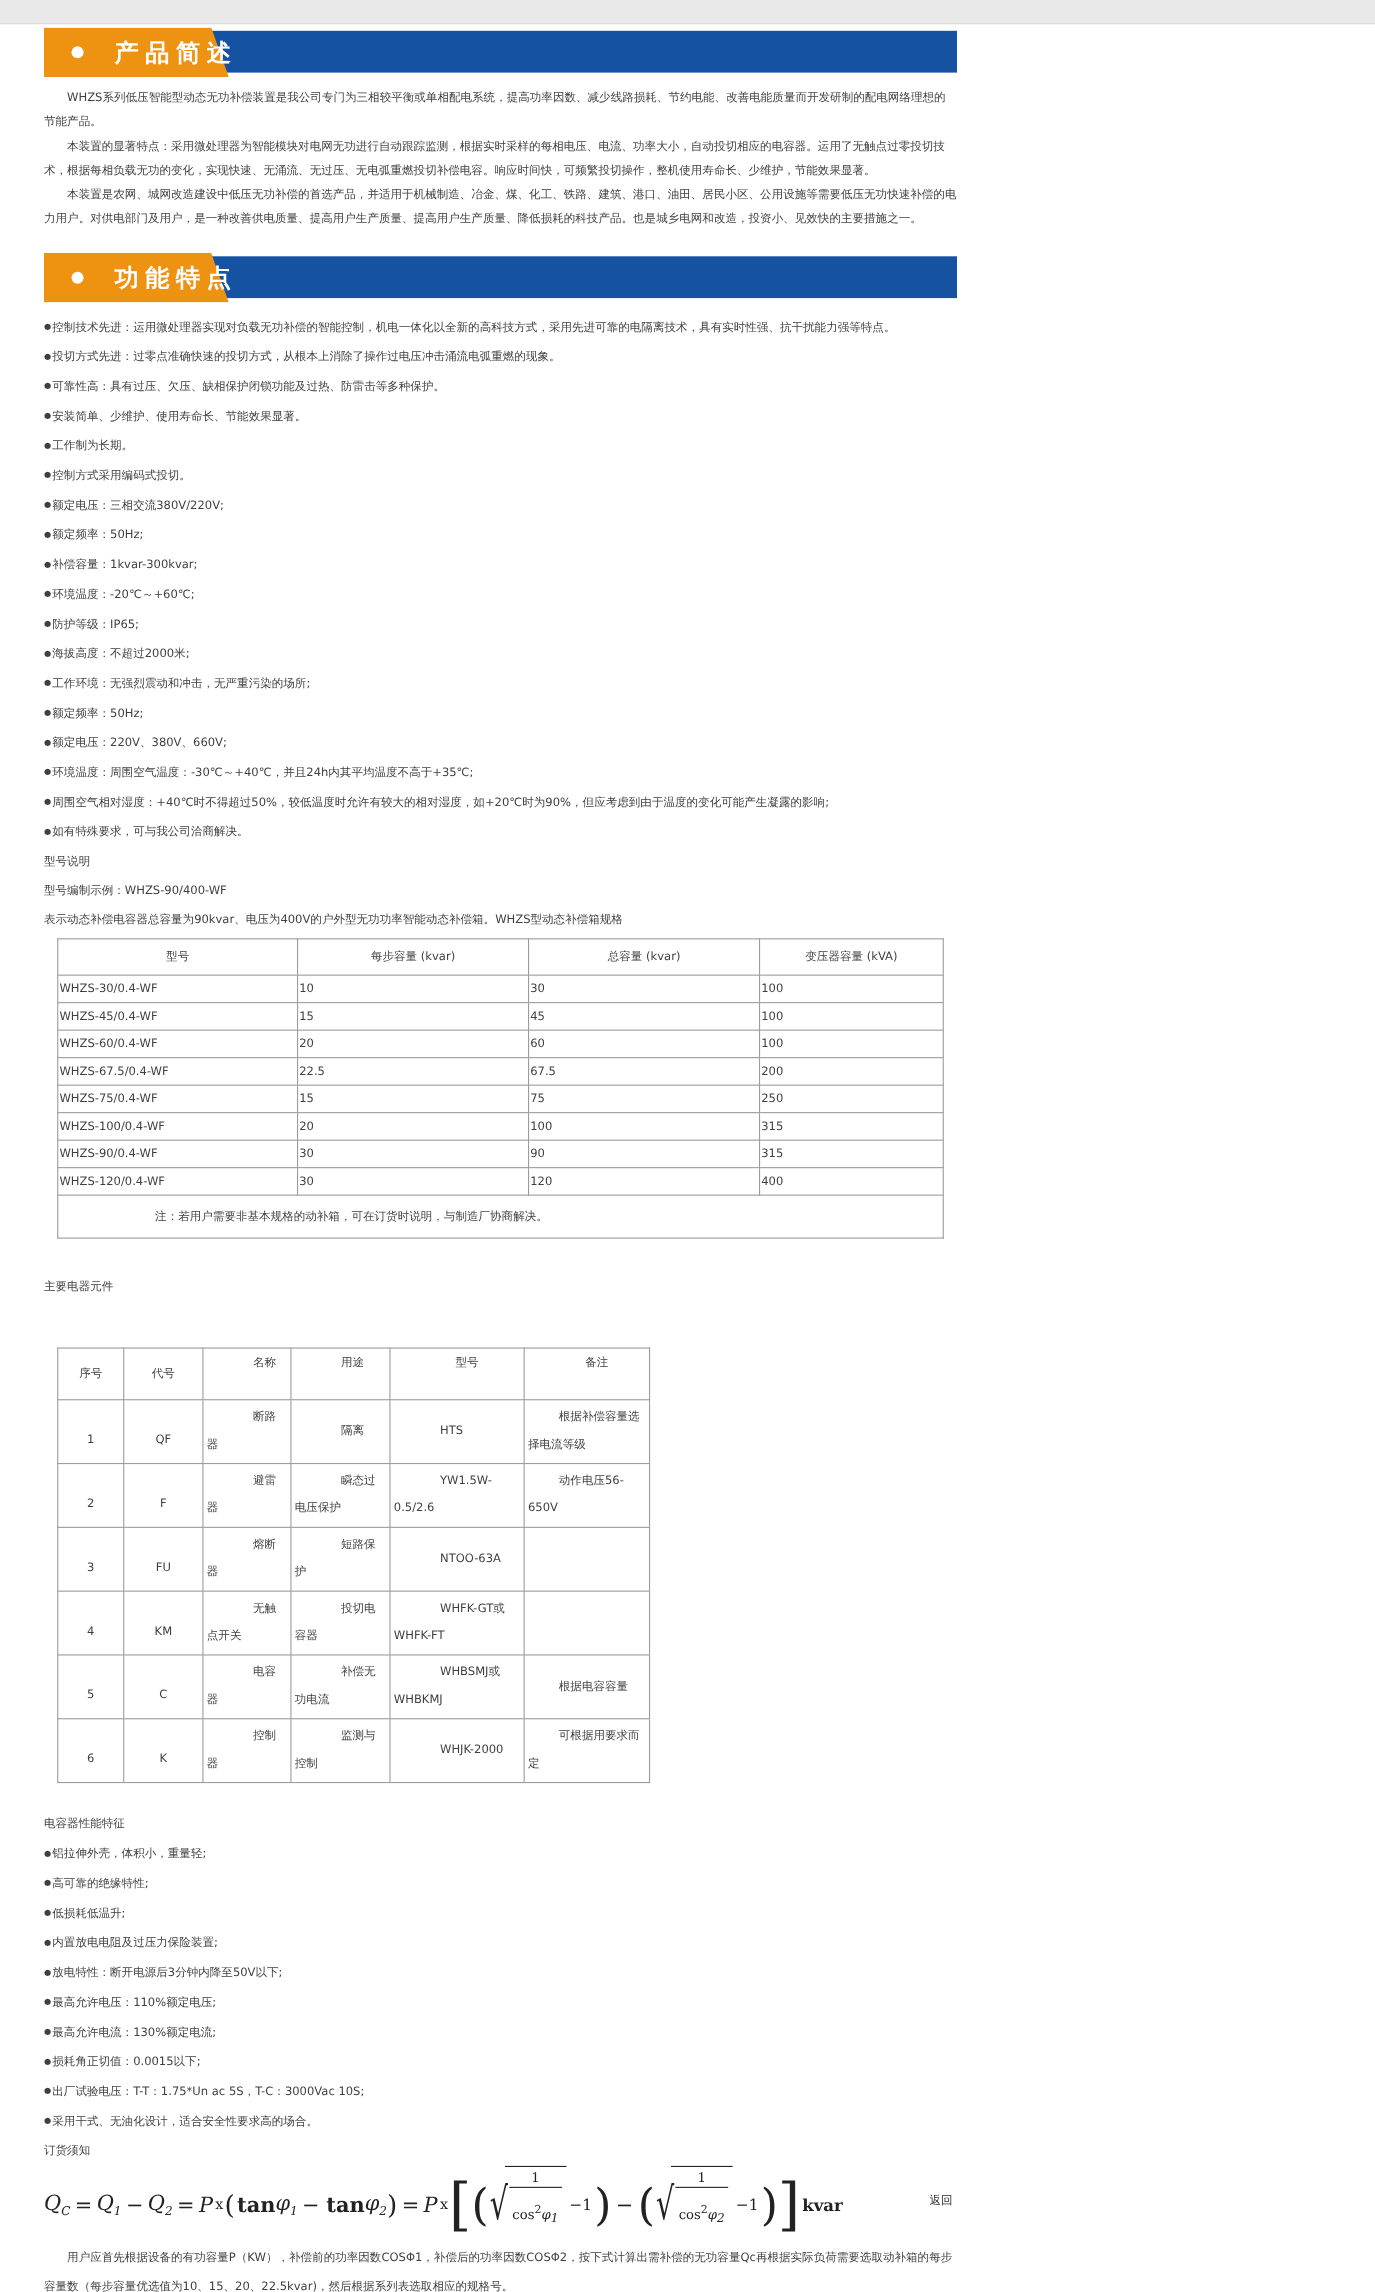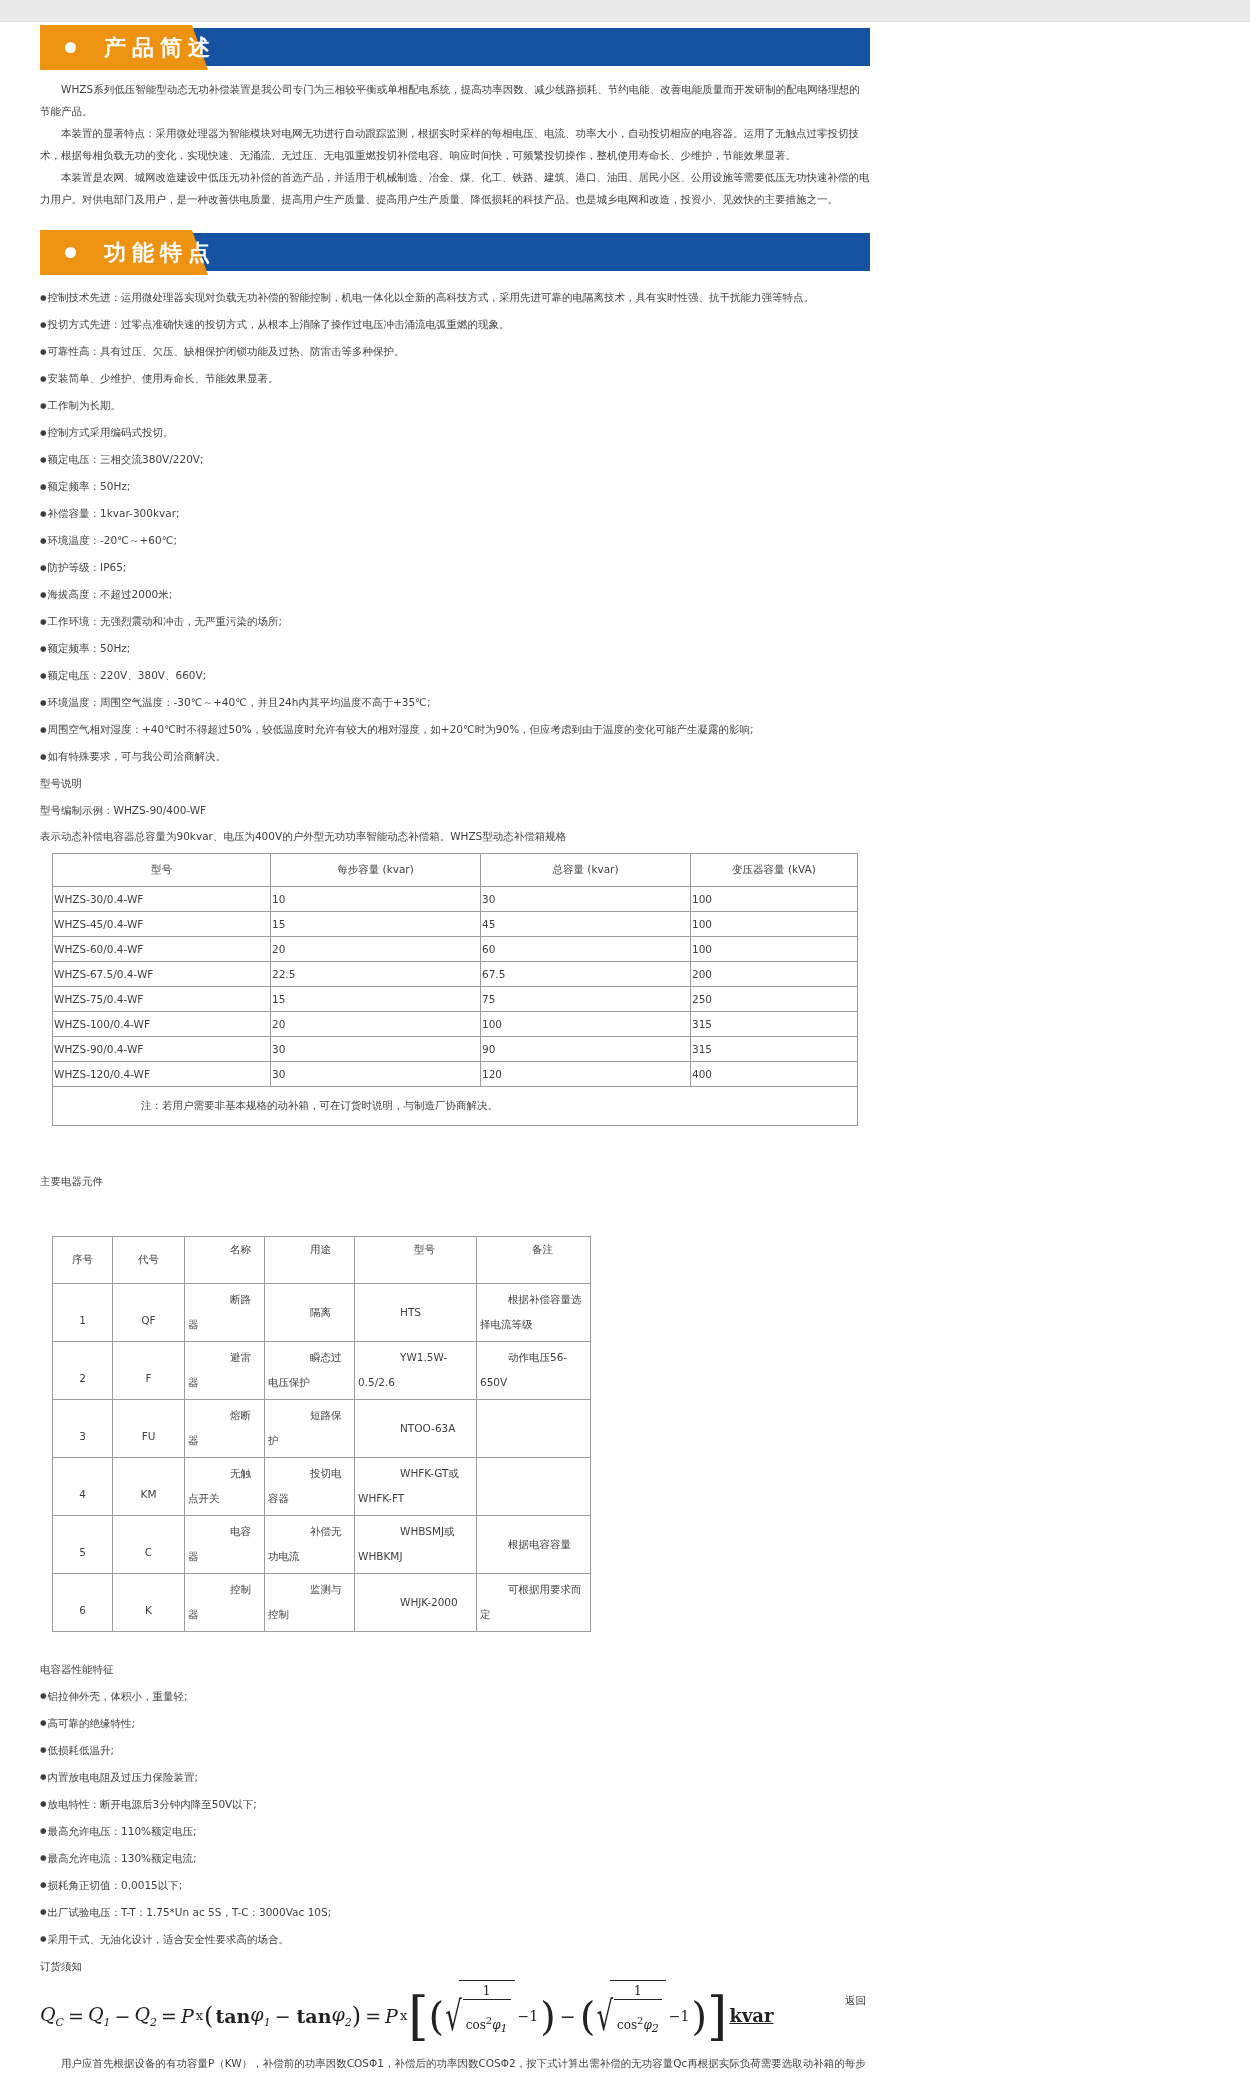--- a/index.html
+++ b/index.html
@@ -39,21 +39,21 @@
 
   table { border-collapse:collapse; font-size:10.5px; color:#3f3f3f; }
   th, td { border:1px solid #9c9c9c; font-weight:normal; }
 
   .spec-table { margin:3px 0 0 12px; width:805px; table-layout:fixed; }
   .spec-table th { height:33px; text-align:center; }
   .spec-table td { height:25px; text-align:left; }
   .spec-table td.note { height:39px; text-align:left; padding-left:88px; }
 
   .lbl { font-size:10.5px; line-height:27px; color:#3f3f3f; }
-  .lbl-components { margin-top:42px; }
+  .lbl-components { margin-top:31px; }
 
   .comp-table { margin:41px 0 0 12px; width:538px; table-layout:fixed; }
   .comp-table th { height:47px; vertical-align:middle; }
   .comp-table td { height:58px; line-height:25px; vertical-align:middle; }
   .comp-table .c0, .comp-table .c1 { text-align:center; }
   .comp-table td.c0, .comp-table td.c1 { vertical-align:bottom; padding-bottom:8px; }
   .comp-table .c2, .comp-table .c3, .comp-table .c4, .comp-table .c5 { text-align:left; padding:0 3px; }
   .comp-table td.c2, .comp-table td.c3 { text-indent:42px; }
   .comp-table td.c4 { text-indent:42px; }
   .comp-table td.c5 { text-indent:28px; }
@@ -77,21 +77,21 @@
   .formula .p1 { font-size:24px; font-style:normal; font-weight:300; }
   .formula .gp { font-size:40px; font-style:normal; font-weight:300; line-height:1; }
   .formula .gb { font-size:52px; font-style:normal; font-weight:300; line-height:1; }
   .sqrt { display:inline-flex; align-items:center; margin:0 1px; }
   .sqrt .sign { font-size:26px; font-style:normal; transform:scaleY(1.55); margin-right:-3px; line-height:1; }
   .sqrt .radicand { border-top:1.3px solid #222; padding:3px 4px 0 4px; display:inline-flex; }
   .frac { display:inline-flex; flex-direction:column; align-items:center; font-size:12px; line-height:1.25; }
   .frac .num { padding:0 2px; font-style:normal; }
   .frac .den { border-top:1px solid #222; padding:15px 3px; font-style:normal; white-space:nowrap; }
   .formula .m1 { font-size:14px; font-style:normal; margin:0 2px; }
-  .formula .kvar { font-style:normal; font-weight:bold; font-size:18px; margin-left:2px;text-decoration:underline; }
+  .formula .kvar { font-style:normal; font-weight:bold; font-size:15px; margin-left:2px; }
 
   .footer-para { margin-top:2px; }
   .footer-para p { margin:0; font-size:10.5px; line-height:27px; text-indent:2em; color:#3f3f3f; }
 
   .back-link {
     position:absolute; left:845px; top:1994px; font-size:10.5px; color:#333;
     cursor:pointer; text-decoration:none;
   }
 </style>
 </head>

